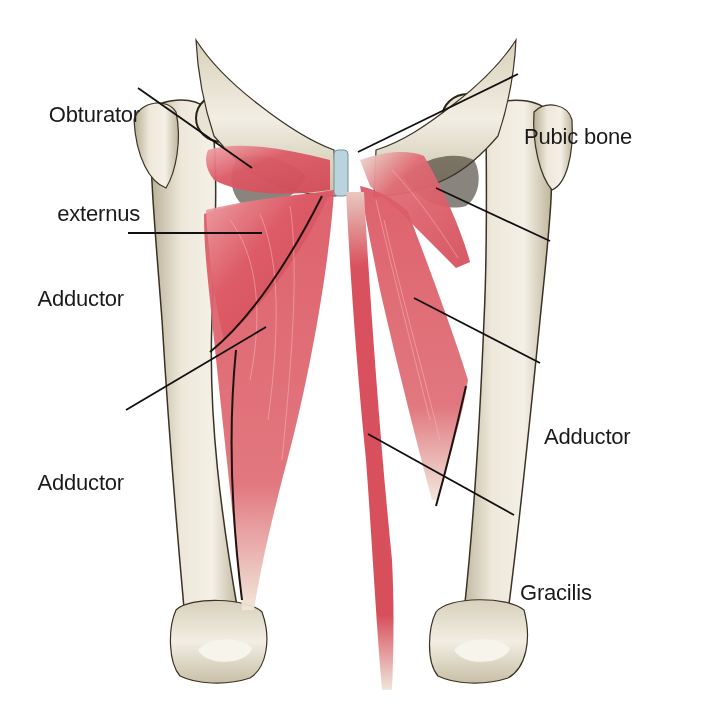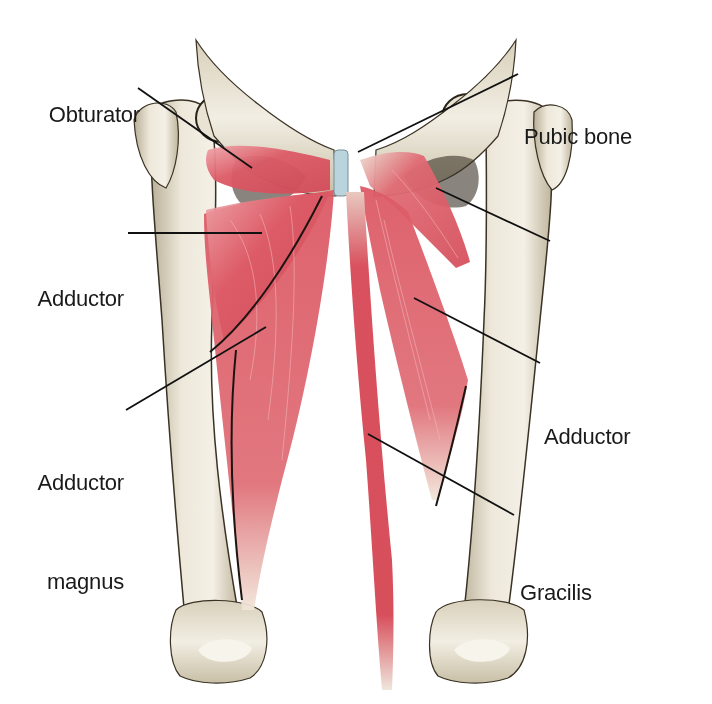--- a/index.html
+++ b/index.html
@@ -121,37 +121,37 @@
       <line x1="128" y1="233" x2="262" y2="233"></line>
       <line x1="550" y1="241" x2="436" y2="188"></line>
       <line x1="540" y1="363" x2="414" y2="298"></line>
       <line x1="126" y1="410" x2="266" y2="327"></line>
       <line x1="514" y1="515" x2="368" y2="434"></line>
     </g>
   </svg>
 
   <div class="label right-align" style="left:28px; top:32px; width:112px;">
     <div>Obturator</div>
+    <div>externus</div>
   </div>
 
   <div class="label" style="left:524px; top:54px;">
     <div>Pubic bone</div>
   </div>
 
   <div class="label right-align" style="left:16px; top:216px; width:108px;">
     <div>Adductor</div>
   </div>
 
 
   <div class="label" style="left:544px; top:354px;">
     <div>Adductor</div>
   </div>
 
   <div class="label right-align" style="left:14px; top:400px; width:110px;">
     <div>Adductor</div>
-    <div>magnus</div>
   </div>
 
   <div class="label" style="left:520px; top:510px;">
     <div>Gracilis</div>
   </div>
 
 </div>
 
 </body></html>

